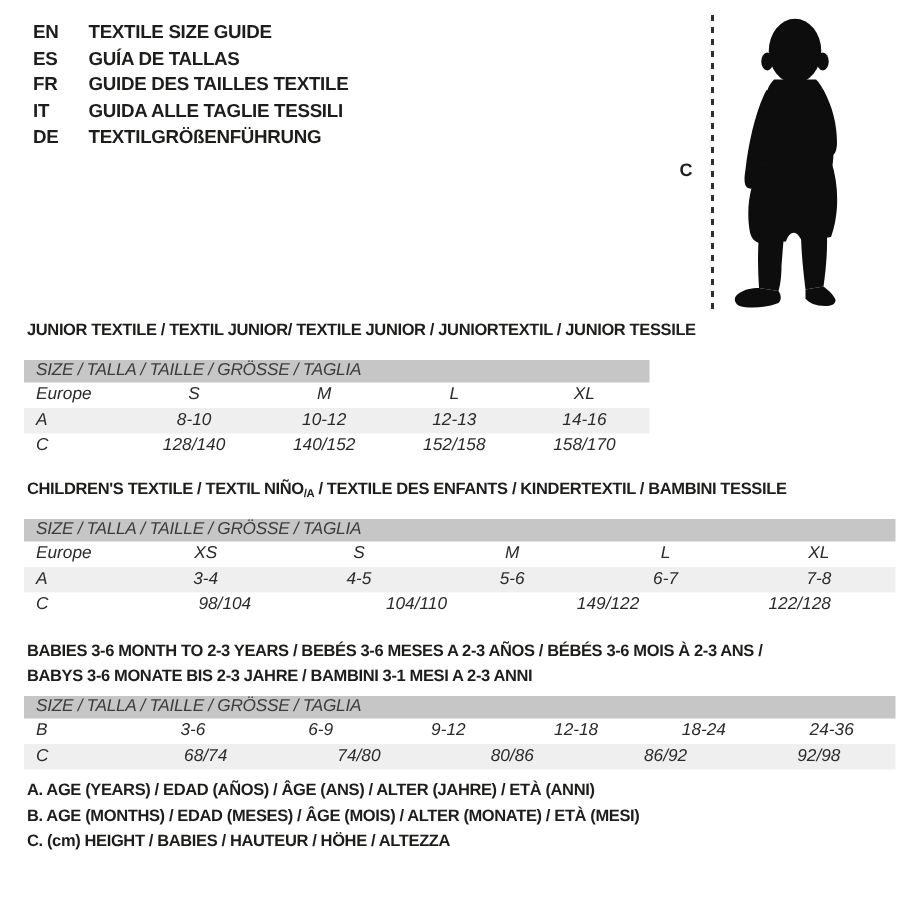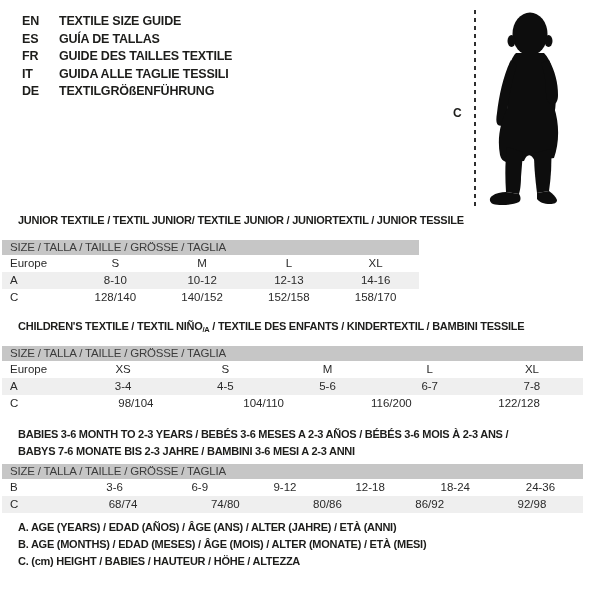--- a/index.html
+++ b/index.html
@@ -22,21 +22,21 @@
   }
   .height-c { position:absolute; left:453px; top:106px; font-weight:bold; font-size:12px; }
   .baby-svg { position:absolute; left:482px; top:5px; width:106px; height:202px; }
 
   
   .sec-h { position:absolute; left:18px; font-weight:bold; font-size:11px; letter-spacing:-0.25px; white-space:nowrap; }
   .sec-h sub { font-size:7.5px; vertical-align:-2px; }
   .sec-h.two-line { line-height:17px; white-space:normal; }
 
   
-  .stable { position:absolute; left:2px; }
+  .stable { position:absolute; left:16px;font-style:italic; }
   .size-bar {
     height:15px; line-height:15px; background:#c6c6c6; color:#3c3c3c;
     font-size:11.5px; letter-spacing:-0.2px; padding-left:8px; white-space:nowrap;
   }
   .trow { display:flex; height:17px; line-height:17px; font-size:11.5px; color:#2a2a2a; }
   .trow.shaded { background:#efefef; }
   .tlbl { width:70px; padding-left:8px; }
   .tval { flex:1; text-align:center; }
 
   
@@ -131,28 +131,28 @@
       <span class="tval">3-4</span>
       <span class="tval">4-5</span>
       <span class="tval">5-6</span>
       <span class="tval">6-7</span>
       <span class="tval">7-8</span>
     </div>
     <div class="trow">
       <span class="tlbl">C</span>
       <span class="tval">98/104</span>
       <span class="tval">104/110</span>
-      <span class="tval">116/200</span>
+      <span class="tval">149/122</span>
       <span class="tval">122/128</span>
     </div>
   </div>
 
   <div class="sec-h two-line" style="top:426px">
     <div>BABIES 3-6 MONTH TO 2-3 YEARS / BEBÉS 3-6 MESES A 2-3 AÑOS / BÉBÉS 3-6 MOIS À 2-3 ANS /</div>
-    <div>BABYS 7-6 MONATE BIS 2-3 JAHRE / BAMBINI 3-6 MESI A 2-3 ANNI</div>
+    <div>BABYS 3-6 MONATE BIS 2-3 JAHRE / BAMBINI 3-1 MESI A 2-3 ANNI</div>
   </div>
   <div class="stable" style="top:464px; width:581px">
     <div class="size-bar">SIZE / TALLA / TAILLE / GRÖSSE / TAGLIA</div>
     <div class="trow">
       <span class="tlbl">B</span>
       <span class="tval">3-6</span>
       <span class="tval">6-9</span>
       <span class="tval">9-12</span>
       <span class="tval">12-18</span>
       <span class="tval">18-24</span>

